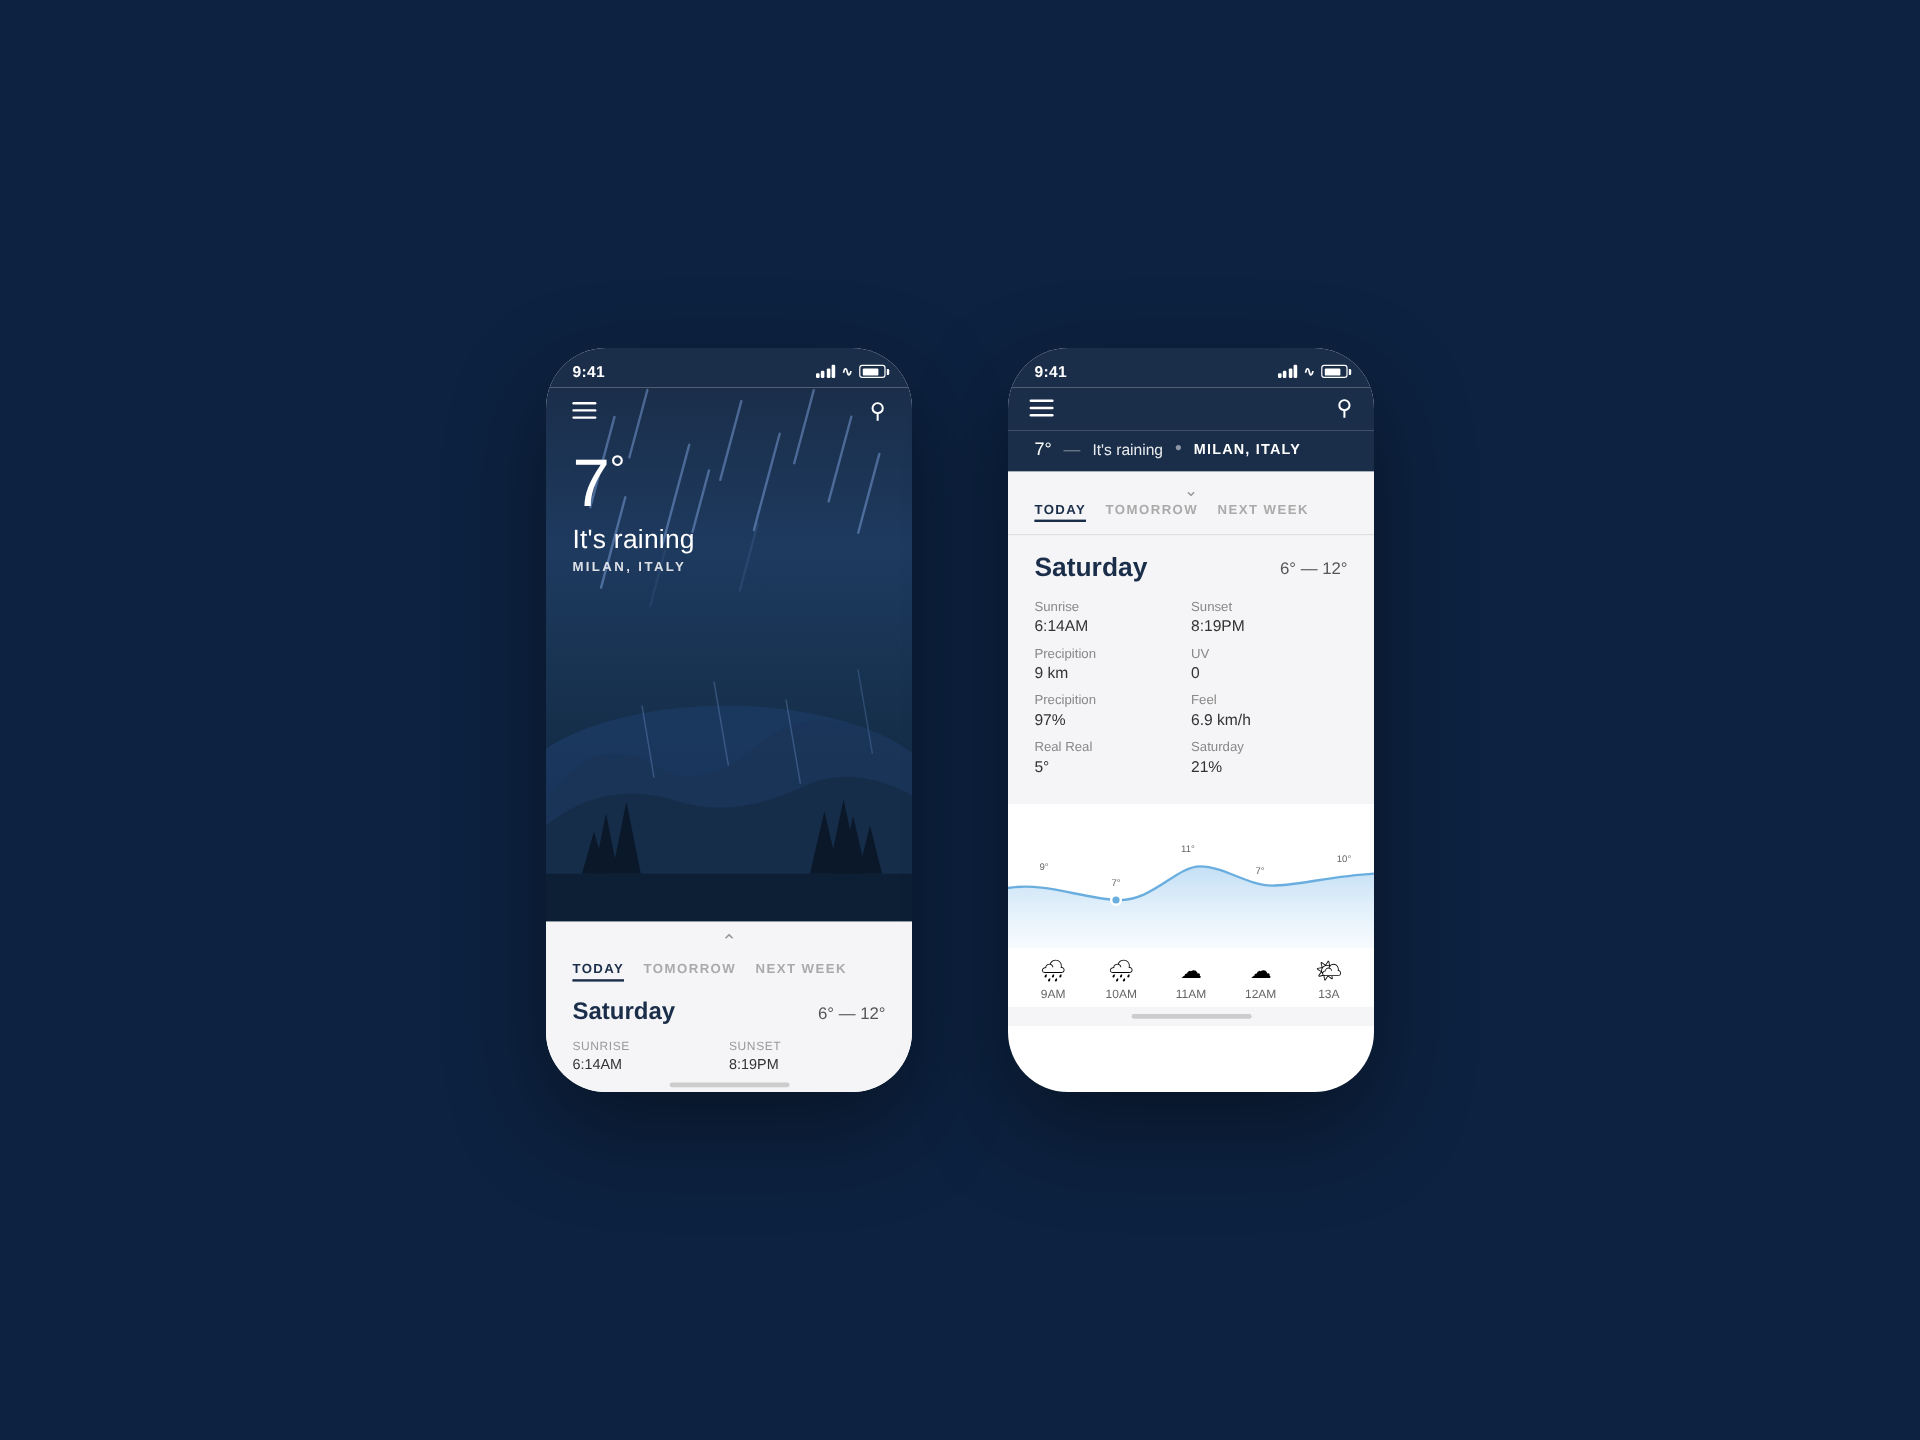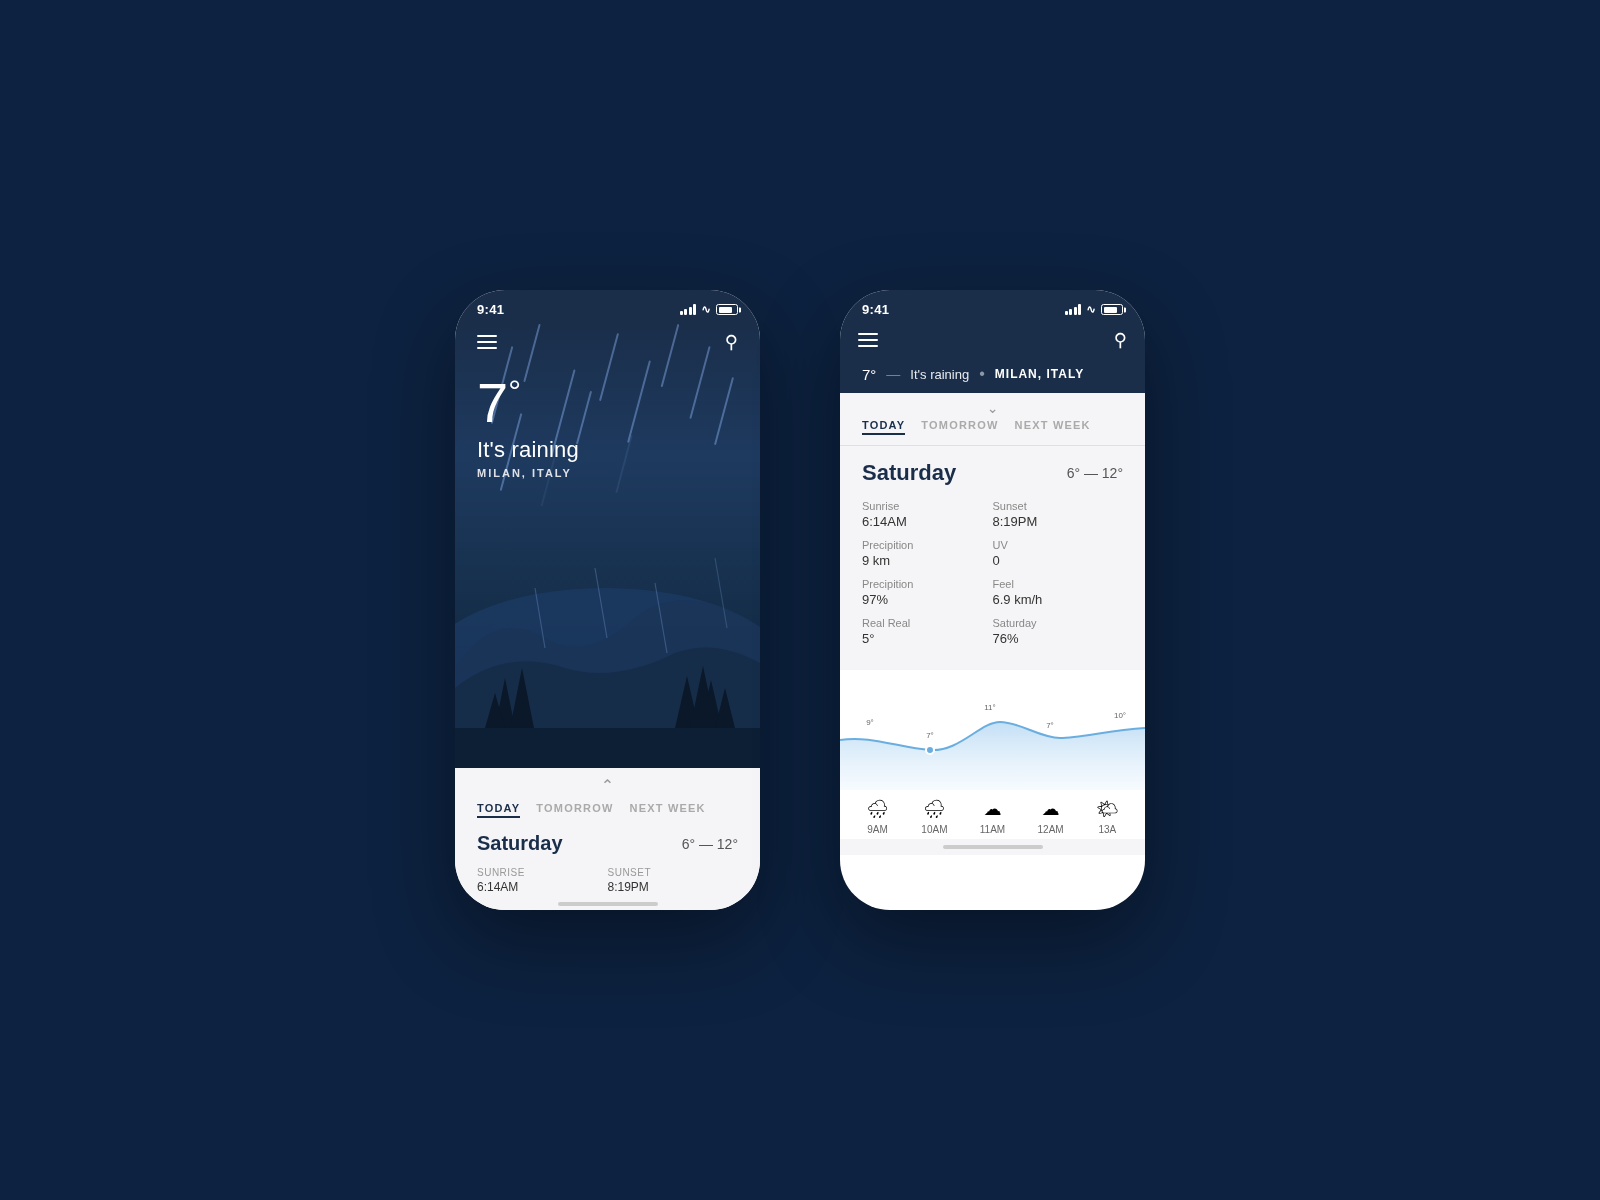--- a/index.html
+++ b/index.html
@@ -634,21 +634,21 @@
           <span class="info-label">Feel</span>
           <span class="info-value">6.9 km/h</span>
         </div>
 
         <div class="info-cell">
           <span class="info-label">Real Real</span>
           <span class="info-value">5°</span>
         </div>
         <div class="info-cell">
           <span class="info-label">Saturday</span>
-          <span class="info-value">76%</span>
+          <span class="info-value">21%</span>
         </div>
       </div>
     </div>
 
     <div class="chart-area">
       <svg class="chart-svg" viewBox="0 0 305 120" xmlns="http://www.w3.org/2000/svg" preserveAspectRatio="none">
 
         <text x="30" y="55" font-size="8" fill="#666" text-anchor="middle">9°</text>
         <text x="90" y="68" font-size="8" fill="#666" text-anchor="middle">7°</text>
         <text x="150" y="40" font-size="8" fill="#666" text-anchor="middle">11°</text>

